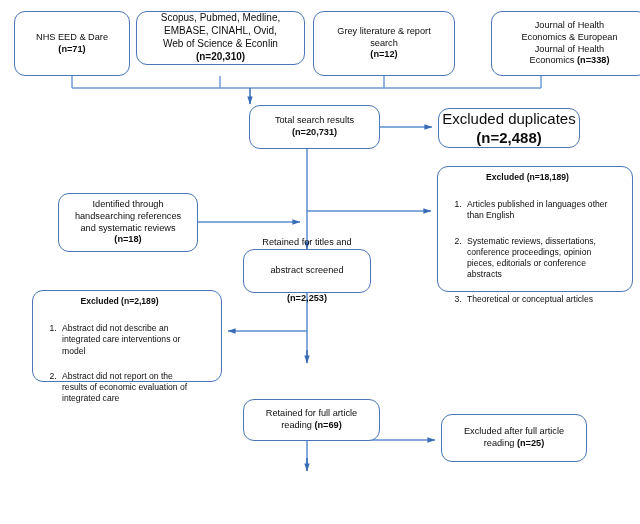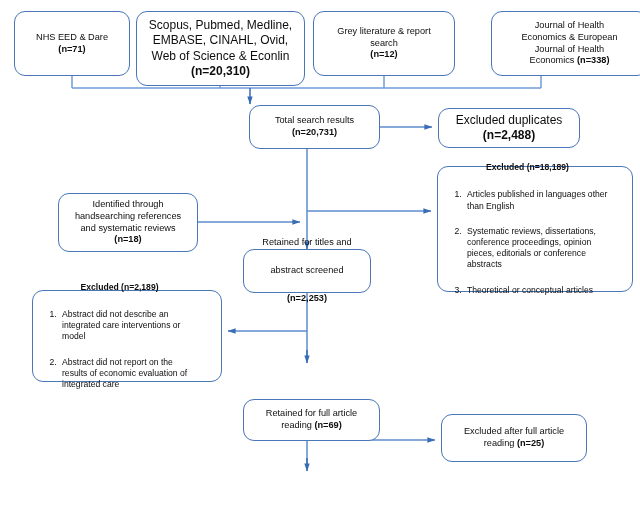--- a/index.html
+++ b/index.html
@@ -39,21 +39,21 @@
     line-height: 1.28;
     z-index: 2;
   }
   .node .ln {
     display: block;
     text-align: center;
     white-space: nowrap;
   }
   .node.listbox {
     align-items: stretch;
-    justify-content: center;
+    justify-content: space-between;
     padding: 5px 21px 5px 6px;
   }
   .node.listbox .bhead {
     text-align: center;
     font-weight: bold;
     display: block;
     margin-bottom: 2px;
   }
   .node.listbox ol {
     margin: 0;
@@ -109,21 +109,21 @@
 
       <path d="M307,458 L307,471" stroke="#3a6cb5" marker-end="url(#arw)"></path>
     </g>
   </svg>
 
   <div class="node" style="left:14px; top:11px; width:116px; height:65px; font-size:9.2px;">
     <span class="ln">NHS EED &amp; Dare</span>
     <span class="ln bold">(n=71)</span>
   </div>
 
-  <div class="node" style="left:136px; top:11px; width:169px; height:75px; font-size:12px;">
+  <div class="node" style="left:136px; top:11px; width:169px; height:54px; font-size:10px;">
     <span class="ln">Scopus, Pubmed, Medline,</span>
     <span class="ln">EMBASE, CINAHL, Ovid,</span>
     <span class="ln">Web of Science &amp; Econlin</span>
     <span class="ln bold">(n=20,310)</span>
   </div>
 
   <div class="node" style="left:313px; top:11px; width:142px; height:65px; font-size:9.2px;">
     <span class="ln">Grey literature &amp; report</span>
     <span class="ln">search</span>
     <span class="ln bold">(n=12)</span>
@@ -134,21 +134,21 @@
     <span class="ln">Economics &amp; European</span>
     <span class="ln">Journal of Health</span>
     <span class="ln"><span>Economics </span><span class="bold">(n=338)</span></span>
   </div>
 
   <div class="node" style="left:249px; top:105px; width:131px; height:44px; font-size:9.2px;">
     <span class="ln">Total search results</span>
     <span class="ln bold">(n=20,731)</span>
   </div>
 
-  <div class="node" style="left:438px; top:108px; width:142px; height:40px; font-size:12px;">
+  <div class="node" style="left:438px; top:108px; width:142px; height:40px; font-size:15px;">
     <span class="ln">Excluded duplicates</span>
     <span class="ln bold">(n=2,488)</span>
   </div>
 
   <div class="node" style="left:58px; top:193px; width:140px; height:59px; font-size:9.2px;">
     <span class="ln">Identified through</span>
     <span class="ln">handsearching references</span>
     <span class="ln">and systematic reviews</span>
     <span class="ln bold">(n=18)</span>
   </div>

